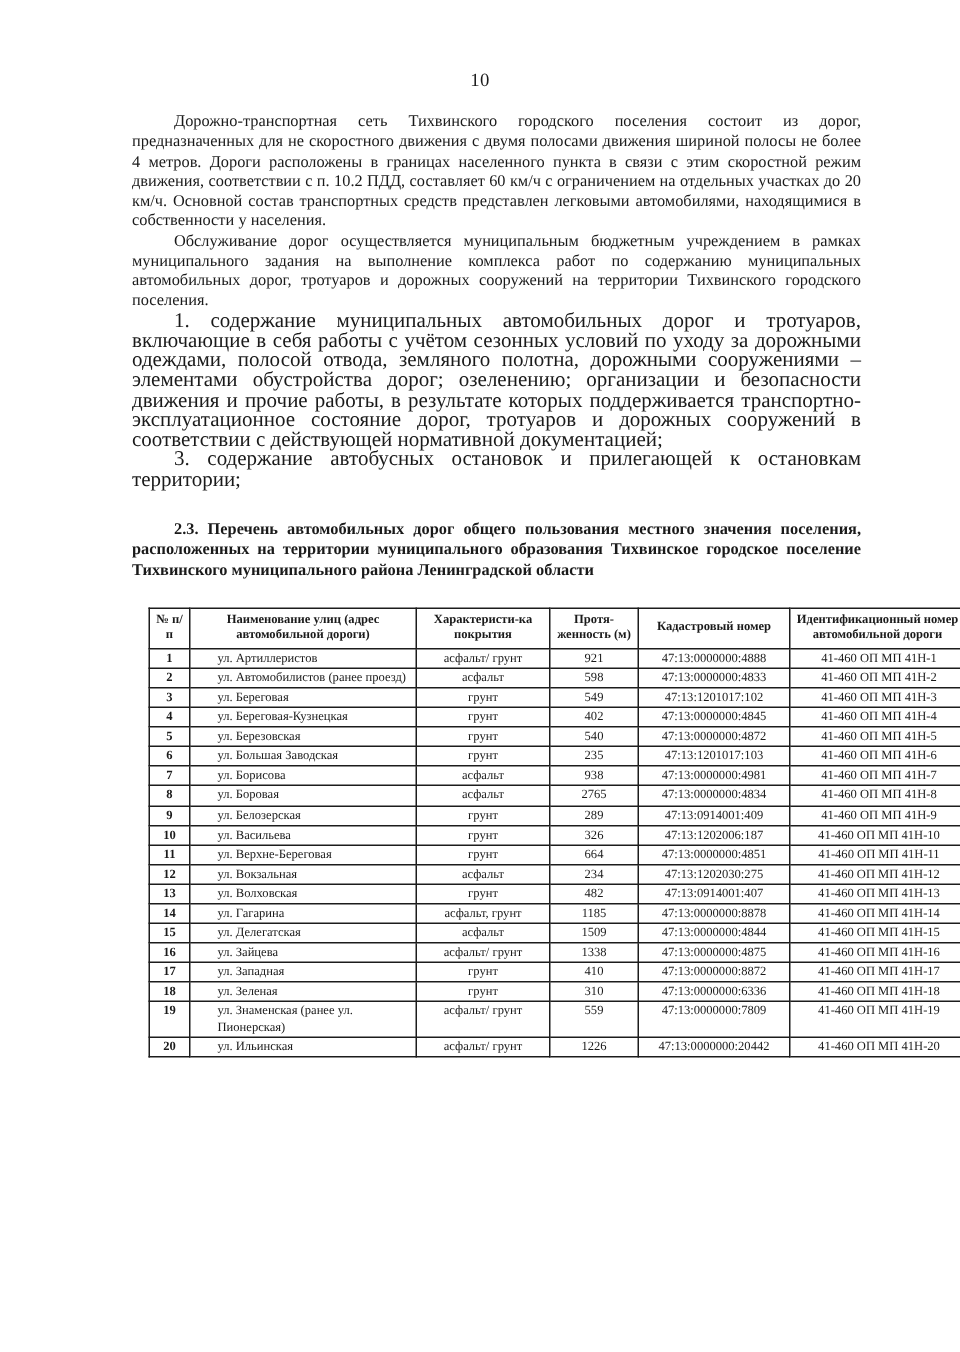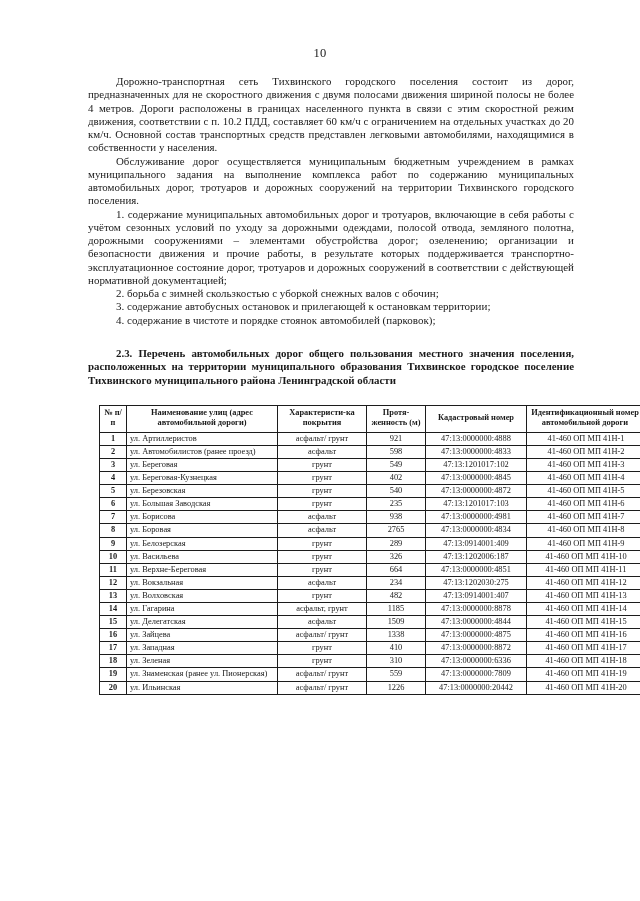--- a/index.html
+++ b/index.html
@@ -38,21 +38,21 @@
     margin: 0;
     font-size: 10.9px;
     line-height: 13.25px;
     text-align: justify;
     text-indent: 28px;
     hyphens: manual;
     word-spacing: 0.1px;
   }
   p.item {
     margin: 0;
-    font-size: 11px;
+    font-size: 14px;
     line-height: 13.25px;
     text-align: justify;
     text-indent: 28px;
   }
   p.heading23 {
     margin: 0;
     font-size: 10.9px;
     line-height: 13.4px;
     text-align: justify;
     text-indent: 28px;
@@ -83,21 +83,21 @@
     padding: 2px 2px 3px 2px;
     line-height: 10.4px;
   }
   table.roads td.c-num {
     text-align: center;
     font-weight: bold;
     width: 22px;
   }
   table.roads td.c-name {
     text-align: left;
-    padding-left: 3px;
+    padding-left: 18px;
     width: 146px;
   }
   table.roads td.c-surface {
     text-align: center;
     width: 84px;
   }
   table.roads td.c-length {
     text-align: center;
     width: 54px;
   }
@@ -128,23 +128,21 @@
   <div class="page-number">10</div>
 
   <div class="content">
 
     <p class="para">Дорожно-транспортная сеть Тихвинского городского поселения состоит из дорог, предназначенных для не скоростного движения с двумя полосами движения шириной полосы не более 4 метров. Дороги расположены в границах населенного пункта в связи с этим скоростной режим движения, соответствии с п. 10.2 ПДД, составляет 60 км/ч с ограничением на отдельных участках до 20 км/ч. Основной состав транспортных средств представлен легковыми автомобилями, находящимися в собственности у населения.</p>
 
     <p class="para">Обслуживание дорог осуществляется муниципальным бюджетным учреждением в рамках муниципального задания на выполнение комплекса работ по содержанию муниципальных автомобильных дорог, тротуаров и дорожных сооружений на территории Тихвинского городского поселения.</p>
 
 
     <p class="item">1. содержание муниципальных автомобильных дорог и тротуаров, включающие в себя работы с учётом сезонных условий по уходу за дорожными одеждами, полосой отвода, земляного полотна, дорожными сооружениями – элементами обустройства дорог; озеленению; организации и безопасности движения и прочие работы, в результате которых поддерживается транспортно-эксплуатационное состояние дорог, тротуаров и дорожных сооружений в соответствии с действующей нормативной документацией;</p>
-    <p class="item">2. борьба с зимней скользкостью с уборкой снежных валов с обочин;</p>
     <p class="item">3. содержание автобусных остановок и прилегающей к остановкам территории;</p>
-    <p class="item">4. содержание в чистоте и порядке стоянок автомобилей (парковок);</p>
 
 
     <div class="gap-md"></div>
 
     <p class="heading23">2.3. Перечень автомобильных дорог общего пользования местного значения поселения, расположенных на территории муниципального образования Тихвинское городское поселение Тихвинского муниципального района Ленинградской области</p>
 
     <div class="gap-lg"></div>
 
     <div class="table-wrap">
       <table class="roads">

